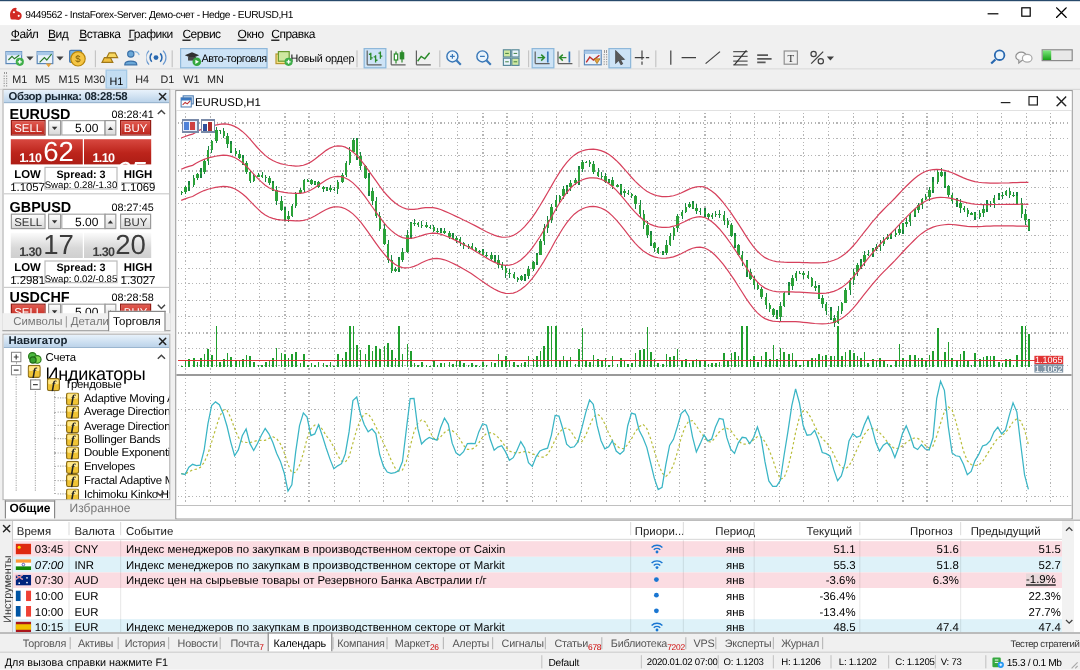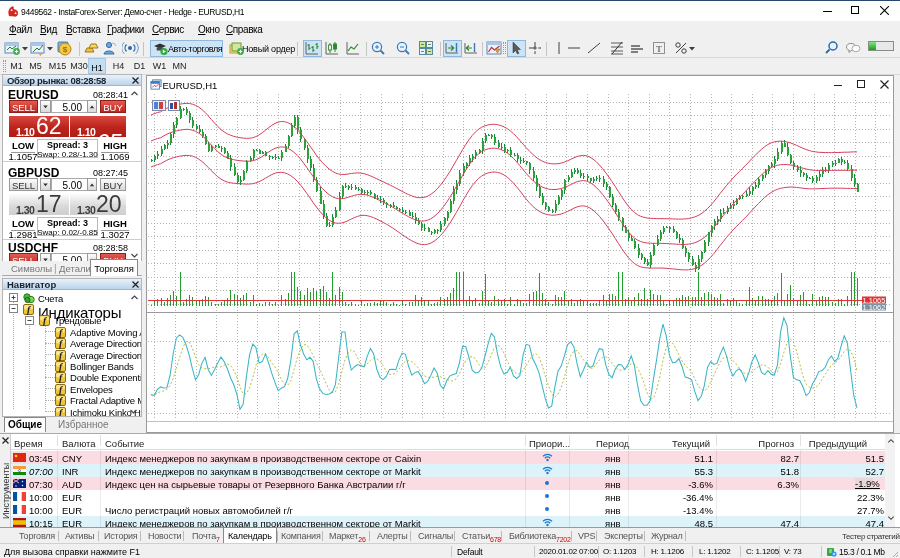--- a/index.html
+++ b/index.html
@@ -1237,21 +1237,21 @@
     </svg>
     <span class="ab" style="left:29px;top:18.5px;font-size:9.5px;">03:45</span>
     <span class="ab" style="left:62px;top:18.5px;font-size:9.5px;">CNY</span>
     <span class="ab" style="left:105px;top:18.5px;font-size:9.5px;">Индекс менеджеров по закупкам в производственном секторе от Caixin</span>
     <svg class="ab" style="left:542px;top:19px" width="11" height="9" viewBox="0 0 11 9">
       <circle cx="5.5" cy="7" r="1.2" fill="#1976d2"></circle>
       <path d="M2.8 5.2 a4 4 0 0 1 5.4 0 M1 3.2 a6.5 6.5 0 0 1 9 0" stroke="#1976d2" fill="none" stroke-width="1.2"></path>
     </svg>
     <span class="ab" style="left:605px;top:18.5px;font-size:9.5px;">янв</span>
     <span class="ab" style="left:623px;top:18.5px;width:90px;text-align:right;font-size:9.5px;">51.1</span>
-    <span class="ab" style="left:709px;top:18.5px;width:90px;text-align:right;font-size:9.5px;">82.7</span>
+    <span class="ab" style="left:709px;top:18.5px;width:90px;text-align:right;font-size:9.5px;">51.6</span>
     <span class="ab" style="left:794px;top:18.5px;width:90px;text-align:right;font-size:9.5px;">51.5</span>
     <div class="ab" style="left:11px;top:30px;width:874px;height:13px;background:#def2f9;"></div>
     <svg class="ab" style="left:13px;top:32px" width="13" height="9" viewBox="0 0 13 9">
       <rect width="13" height="3" fill="#f93"></rect>
       <rect y="3" width="13" height="3" fill="#fff"></rect>
       <rect y="6" width="13" height="3" fill="#128807"></rect>
       <circle cx="6.5" cy="4.5" r="1.1" fill="none" stroke="#008" stroke-width="0.5"></circle>
     </svg>
     <span class="ab" style="left:29px;top:31.5px;font-size:9.5px;font-style:italic;">07:00</span>
     <span class="ab" style="left:62px;top:31.5px;font-size:9.5px;">INR</span>
@@ -1295,21 +1295,20 @@
     <span class="ab" style="left:709px;top:57.5px;width:90px;text-align:right;font-size:9.5px;"></span>
     <span class="ab" style="left:794px;top:57.5px;width:90px;text-align:right;font-size:9.5px;">22.3%</span>
     <div class="ab" style="left:11px;top:69px;width:874px;height:13px;background:#ffffff;"></div>
     <svg class="ab" style="left:13px;top:71px" width="13" height="9" viewBox="0 0 13 9">
       <rect width="4.3" height="9" fill="#0055a4"></rect>
       <rect x="4.3" width="4.4" height="9" fill="#fff"></rect>
       <rect x="8.7" width="4.3" height="9" fill="#ef4135"></rect>
     </svg>
     <span class="ab" style="left:29px;top:70.5px;font-size:9.5px;">10:00</span>
     <span class="ab" style="left:62px;top:70.5px;font-size:9.5px;">EUR</span>
-    <span class="ab" style="left:105px;top:70.5px;font-size:9.5px;">Число регистраций новых автомобилей г/г</span>
     <div class="ab" style="left:545px;top:73px;width:4px;height:4px;background:#1976d2;border-radius:50%;"></div>
     <span class="ab" style="left:605px;top:70.5px;font-size:9.5px;">янв</span>
     <span class="ab" style="left:623px;top:70.5px;width:90px;text-align:right;font-size:9.5px;">-13.4%</span>
     <span class="ab" style="left:709px;top:70.5px;width:90px;text-align:right;font-size:9.5px;"></span>
     <span class="ab" style="left:794px;top:70.5px;width:90px;text-align:right;font-size:9.5px;">27.7%</span>
     <div class="ab" style="left:11px;top:82px;width:874px;height:12px;background:#def2f9;"></div>
     <svg class="ab" style="left:13px;top:84px" width="13" height="9" viewBox="0 0 13 9">
       <rect width="13" height="9" fill="#aa151b"></rect>
       <rect y="2.2" width="13" height="4.6" fill="#f1bf00"></rect>
     </svg>

